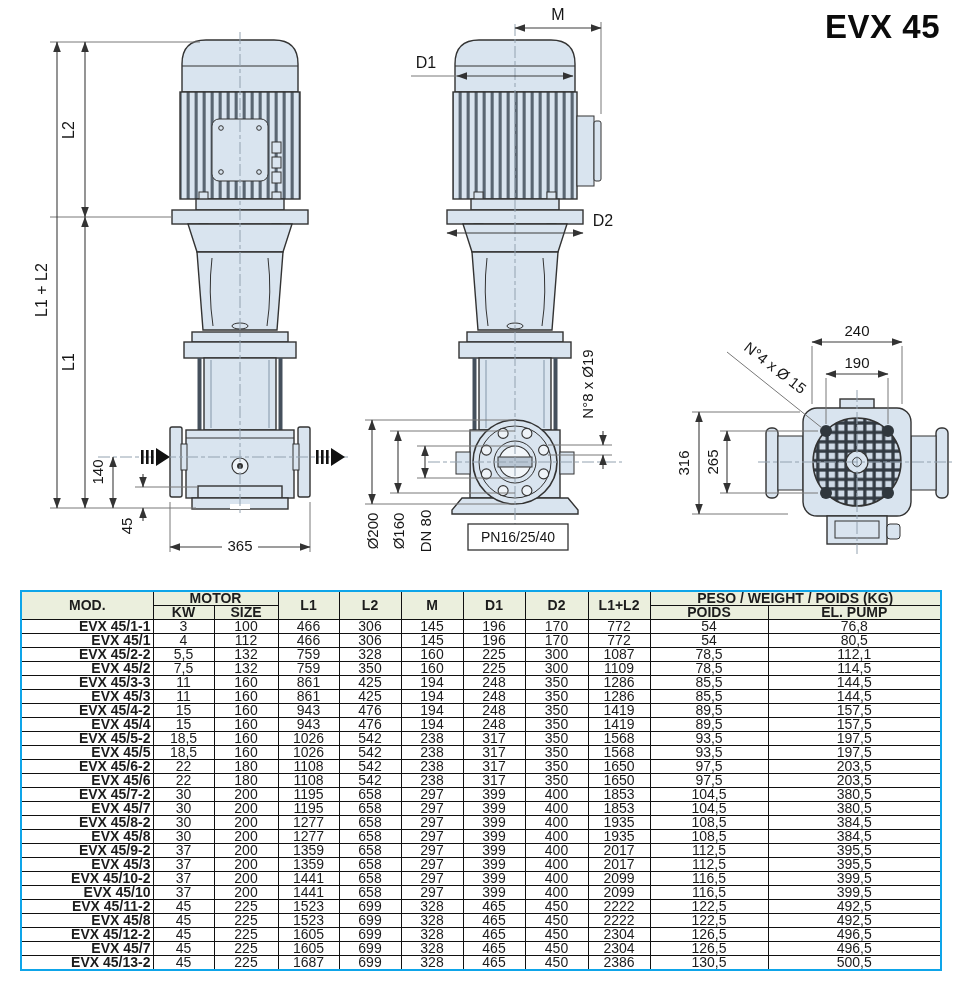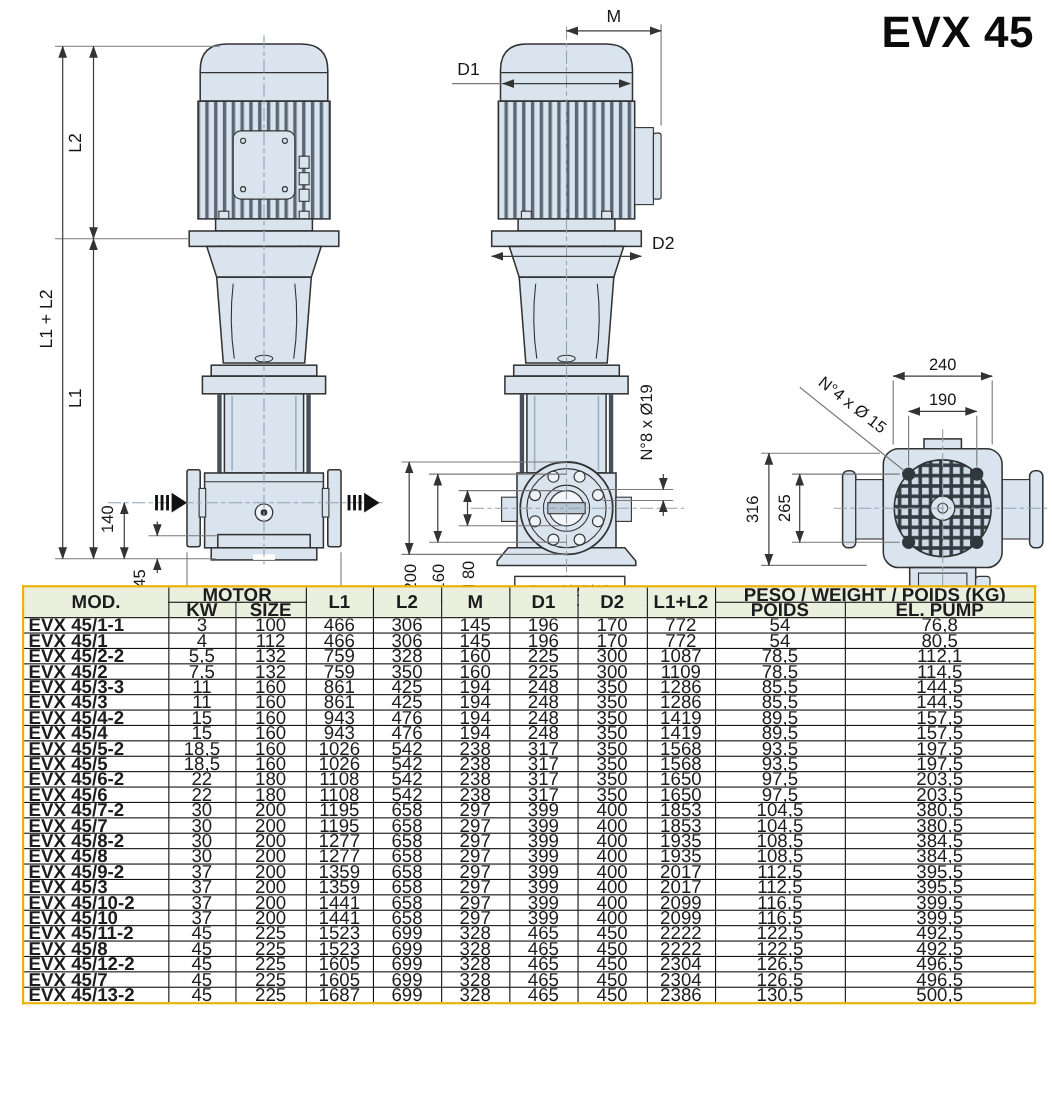--- a/index.html
+++ b/index.html
@@ -1,32 +1,32 @@
 <!DOCTYPE html>
 <html><head>
 <meta charset="utf-8">
 <style>
   * { margin:0; padding:0; box-sizing:border-box; }
   html,body { width:956px; height:1000px; background:#ffffff; font-family:"Liberation Sans",sans-serif; position:relative; overflow:hidden; }
-  .page-title { position:absolute; top:8px; right:16px; font-size:40px; font-weight:bold; color:#0b0b0b; letter-spacing:0.5px; }
+  .page-title { position:absolute; top:8px; right:16px; font-size:33px; font-weight:bold; color:#0b0b0b; letter-spacing:0.5px; }
   svg.drawings { position:absolute; top:0; left:0; }
   svg text { font-family:"Liberation Sans",sans-serif; fill:#161616; }
   .dimtxt { font-size:15px; }
   .dimtxt-lg { font-size:16px; }
   .pn-txt { font-size:14px; }
   .o  { stroke:#333; stroke-width:1.4; fill:#d9e4ef; }      
   .o2 { stroke:#333; stroke-width:1;   fill:#d9e4ef; }
   .ln { stroke:#333; stroke-width:1;   fill:none; }
   .dim { stroke:#3d3d3d; stroke-width:1.1; fill:none; }
   .ext { stroke:#787878; stroke-width:1;   fill:none; }
   .cl  { stroke:#93a2b0; stroke-width:1; fill:none; stroke-dasharray:12 3 4 3; }
-  table.dims { position:absolute; left:20px; top:532px; width:920px; border-collapse:collapse; table-layout:fixed; font-size:17px; color:#1c1c1c; border:2px solid #eab308; }
+  table.dims { position:absolute; left:20px; top:590px; width:920px; border-collapse:collapse; table-layout:fixed; font-size:14px; color:#1c1c1c; border:2px solid #0ea5e9; }
   table.dims th, table.dims td { border:1px solid #111; height:14px; line-height:13px; text-align:center; vertical-align:middle; padding:0 2px; white-space:nowrap; overflow:hidden; }
   table.dims thead th { background:#ebefdd; font-weight:bold; }
-  table.dims td.model { text-align:left; font-weight:bold; padding-left:4px; }
+  table.dims td.model { text-align:right; font-weight:bold; padding-left:4px; }
 </style>
 </head>
 <body>
 
 <div class="page-title">EVX 45</div>
 
 <svg class="drawings" width="956" height="558" viewBox="0 0 956 558">
   <defs>
     <marker id="arr" viewBox="0 0 10 10" refX="9.5" refY="5" markerWidth="10" markerHeight="10" orient="auto-start-reverse">
       <path d="M0,1.4 L10,5 L0,8.6 Z" fill="#333"></path>

